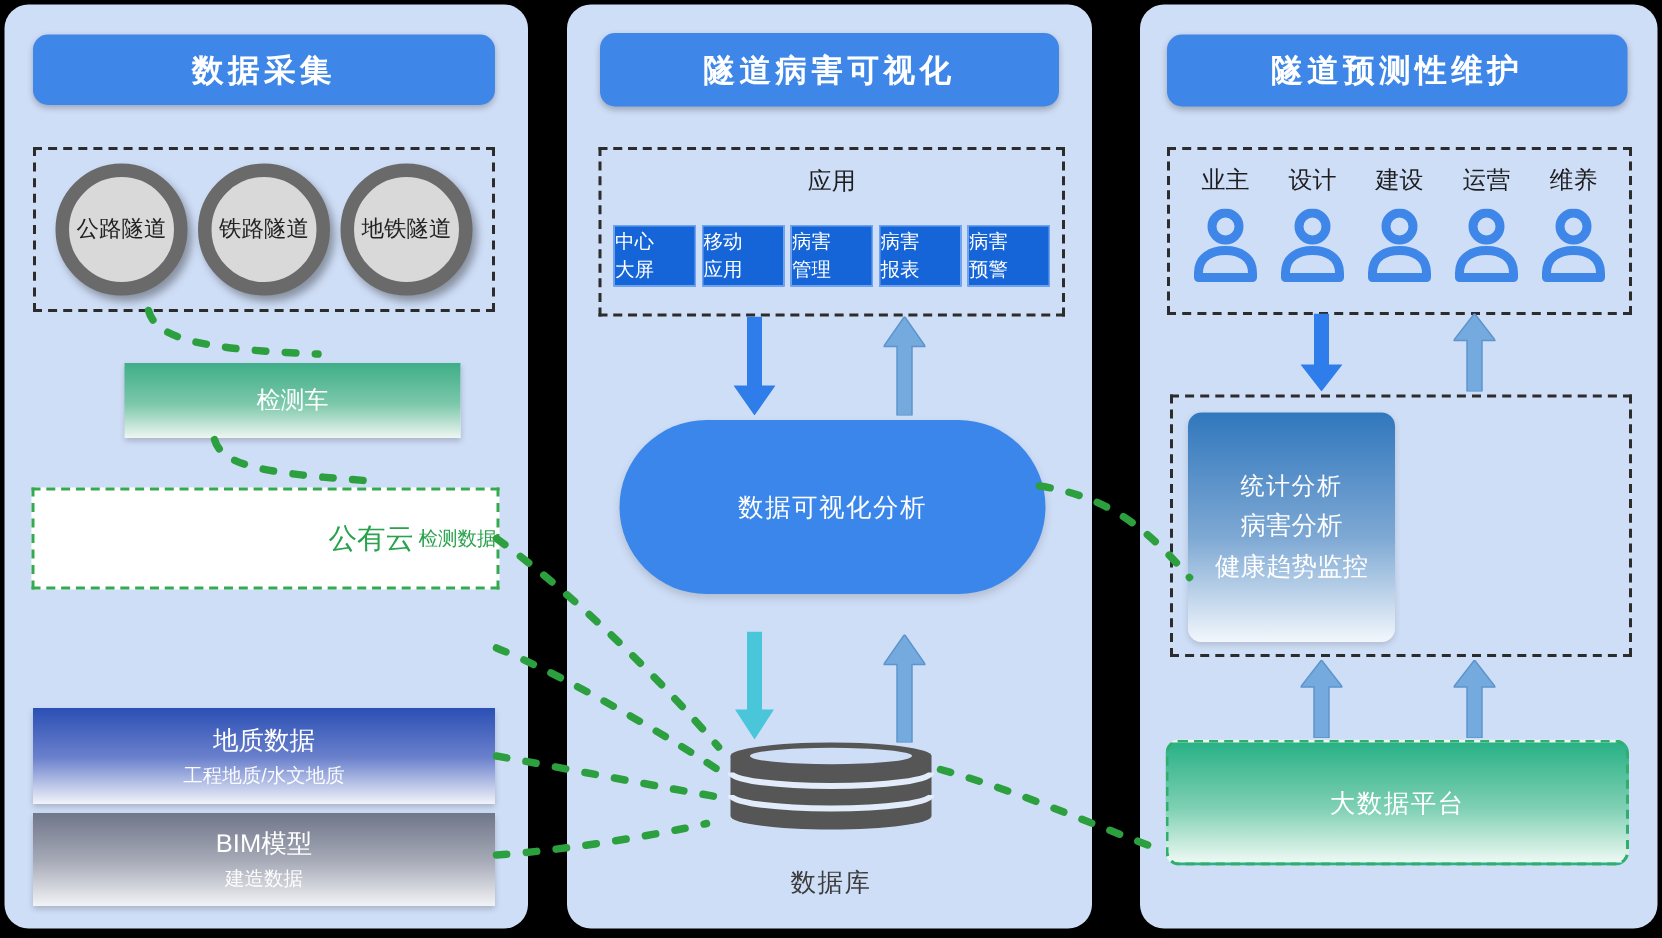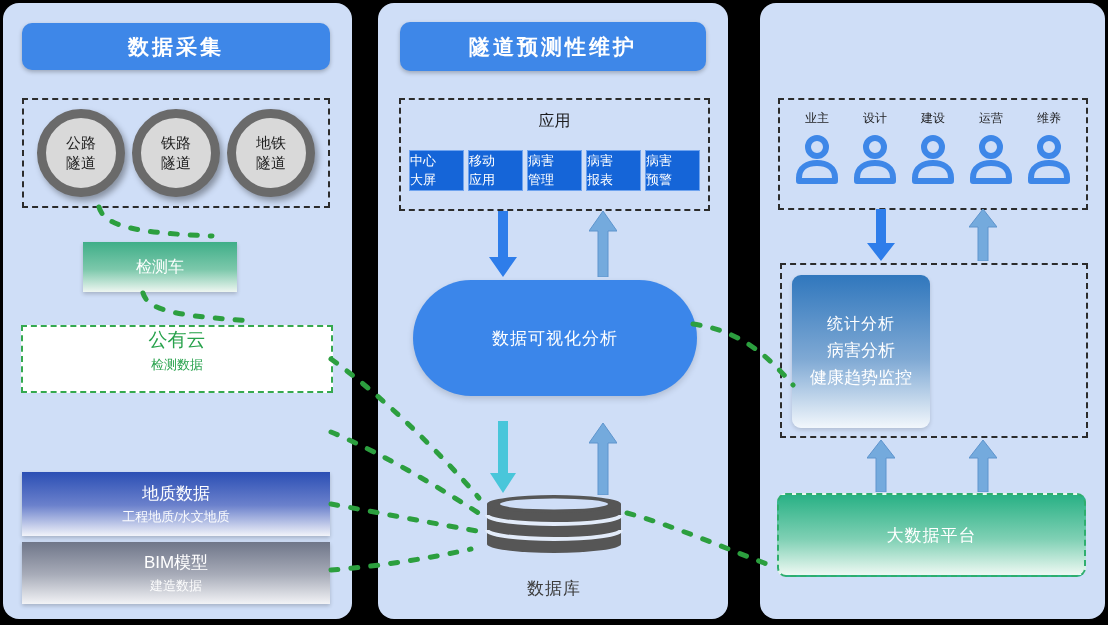--- a/index.html
+++ b/index.html
@@ -11,45 +11,45 @@
   body{background:#000;font-family:"Liberation Sans","DejaVu Sans",sans-serif}
   .stage{position:relative;width:1108px;height:625px;background:#000;overflow:hidden}
   .panel{position:absolute;top:3px;height:616px;background:var(--panel_bg);border-radius:16px}
   .abs{position:absolute}
   .hdr{position:absolute;display:flex;align-items:center;justify-content:center;
        background:var(--header_blue);color:#fff;font-size:21px;font-weight:bold;
        letter-spacing:3px;border-radius:10px;box-shadow:0 2px 4px rgba(0,0,0,.25)}
   .dashbox{position:absolute;border:2px dashed #2c2c2c}
   .circles-row{display:flex;align-items:center;justify-content:center;gap:7px;height:100%}
   .circle{width:88px;height:88px;border-radius:50%;border:9px solid #6a6a6a;background:#d9d9d9;
-          display:flex;flex-direction:column;align-items:center;justify-content:center;
+          display:flex;flex-direction:row;align-items:center;justify-content:center;
           font-size:15px;line-height:1.35;color:#222;box-shadow:3px 4px 6px rgba(0,0,0,.35)}
   .vehicle{position:absolute;display:flex;align-items:center;justify-content:center;color:#fdfffe;
            font-size:16px;background:linear-gradient(180deg,#3fae88 0%,#7cc8ab 55%,#eef6f1 100%);
            box-shadow:0 2px 4px rgba(0,0,0,.2)}
-  .cloud{position:absolute;background:#fff;border:2px dashed #35a94f;display:flex;flex-direction:column;
-         align-items:center;justify-content:flex-start;gap:3px}
+  .cloud{position:absolute;background:#fff;border:2px dashed #35a94f;display:flex;flex-direction:row;
+         align-items:center;justify-content:flex-end;gap:3px}
   .cloud .t{color:var(--cloud_green);font-size:19px}
   .cloud .s{color:var(--cloud_green);font-size:13px}
   .gbox{position:absolute;display:flex;flex-direction:column;align-items:center;justify-content:center;
         gap:3px;color:#fff;box-shadow:0 2px 4px rgba(0,0,0,.2)}
   .gbox .t{font-size:17px}
   .gbox .s{font-size:13px;color:rgba(255,255,255,.95)}
   .grad-blue{background:linear-gradient(180deg,#2b4fb4 0%,#6b81cc 52%,#f2f4fa 100%)}
   .grad-gray{background:linear-gradient(180deg,#6f7689 0%,#a7abb8 52%,#f2f3f6 100%)}
   .apps-label{position:absolute;top:11px;left:0;right:0;text-align:center;font-size:16px;color:#1d1d1f}
   .apps-row{position:absolute;top:50px;left:0;right:0;display:flex;justify-content:center;gap:4px}
   .appbox{width:55px;height:41px;background:var(--app_blue);border:1px solid #6ea3ef;color:#fff;
           font-size:13px;line-height:1.4;display:flex;flex-direction:column;align-items:flex-start;justify-content:center}
   .pill{position:absolute;background:var(--pill_blue);border-radius:70px;display:flex;align-items:center;
         justify-content:center;color:#fff;font-size:17px;letter-spacing:1px;box-shadow:0 3px 6px rgba(0,0,0,.15)}
   .db-label{position:absolute;text-align:center;font-size:17px;color:#3c3c3c;letter-spacing:1px}
   .roles-row{display:flex;justify-content:space-around;height:100%;padding:10px 8px 0 8px}
   .role-col{display:flex;flex-direction:column;align-items:center;gap:8px}
-  .role-label{font-size:12px;color:#1d1d1f}
+  .role-label{font-size:16px;color:#1d1d1f}
   .person{fill:none;stroke:var(--header_blue);stroke-width:6;stroke-linejoin:round}
   .bluecard{position:absolute;border-radius:9px;color:#fff;display:flex;flex-direction:column;
             align-items:center;justify-content:center;gap:4px;text-align:center;
             background:linear-gradient(180deg,#3077bd 0%,#7fa9d4 55%,#f2f7fc 100%);
             box-shadow:0 2px 4px rgba(0,0,0,.15)}
   .bluecard .t{font-size:16px;letter-spacing:1px}
   .bluecard .s{font-size:17px}
   .bluecard .wrap{font-size:15px;line-height:1.6;padding:0 10px}
   .bigdata{position:absolute;border:2px dashed #2fae6e;border-radius:9px;display:flex;align-items:center;
            justify-content:center;color:#fff;font-size:17px;letter-spacing:1px;
@@ -78,39 +78,39 @@
           <span>铁路</span>
           <span>隧道</span>
         </div>
         <div class="circle">
           <span>地铁</span>
           <span>隧道</span>
         </div>
       </div>
     </div>
 
-    <div class="vehicle" style="left:80px;top:239px;width:154px;height:50px">检测车</div>
+    <div class="vehicle" style="left:80px;top:239px;width:224px;height:50px">检测车</div>
 
     <div class="cloud" style="left:18px;top:322px;width:312px;height:68px">
       <span class="t">公有云</span>
       <span class="s">检测数据</span>
     </div>
 
     <div class="gbox grad-blue" style="left:19px;top:469px;width:308px;height:64px">
       <span class="t">地质数据</span>
       <span class="s">工程地质/水文地质</span>
     </div>
     <div class="gbox grad-gray" style="left:19px;top:539px;width:308px;height:62px">
       <span class="t">BIM模型</span>
       <span class="s">建造数据</span>
     </div>
   </section>
 
   <section class="panel" style="left:378px;width:350px">
-    <div class="hdr" style="left:22px;top:19px;width:306px;height:49px">隧道预测性维护</div>
+    <div class="hdr" style="left:22px;top:19px;width:306px;height:49px">隧道病害可视化</div>
 
     <div class="dashbox" style="left:21px;top:95px;width:311px;height:113px">
       <div class="apps-label">应用</div>
       <div class="apps-row">
         <div class="appbox">
           <span>中心</span>
           <span>大屏</span>
         </div>
         <div class="appbox">
           <span>移动</span>
@@ -151,20 +151,21 @@
       <path d="M2,10 v40 a67,9 0 0 0 134,0 v-40 z" fill="var(--db_gray)"></path>
       <ellipse cx="69" cy="10" rx="67" ry="9" fill="var(--db_gray)"></ellipse>
       <ellipse cx="69" cy="10" rx="54" ry="5.5" fill="#cfdef7"></ellipse>
       <path d="M2,21 a67,9 0 0 0 134,0" stroke="#e3ecfa" stroke-width="4" fill="none"></path>
       <path d="M2,36 a67,9 0 0 0 134,0" stroke="#e3ecfa" stroke-width="4" fill="none"></path>
     </svg>
     <div class="db-label" style="left:107px;top:574px;width:138px">数据库</div>
   </section>
 
   <section class="panel" style="left:760px;width:345px">
+    <div class="hdr" style="left:18px;top:20px;width:307px;height:48px">隧道预测性维护</div>
 
     <div class="dashbox" style="left:18px;top:95px;width:310px;height:112px">
       <div class="roles-row">
         <div class="role-col">
           <span class="role-label">业主</span>
           <svg width="46" height="50" viewBox="0 0 46 50">
             <circle class="person" cx="23" cy="12" r="9"></circle>
             <path class="person" d="M5,46 v-3 c0,-11 9,-15 18,-15 c9,0 18,4 18,15 v3 z"></path>
           </svg>
         </div>

